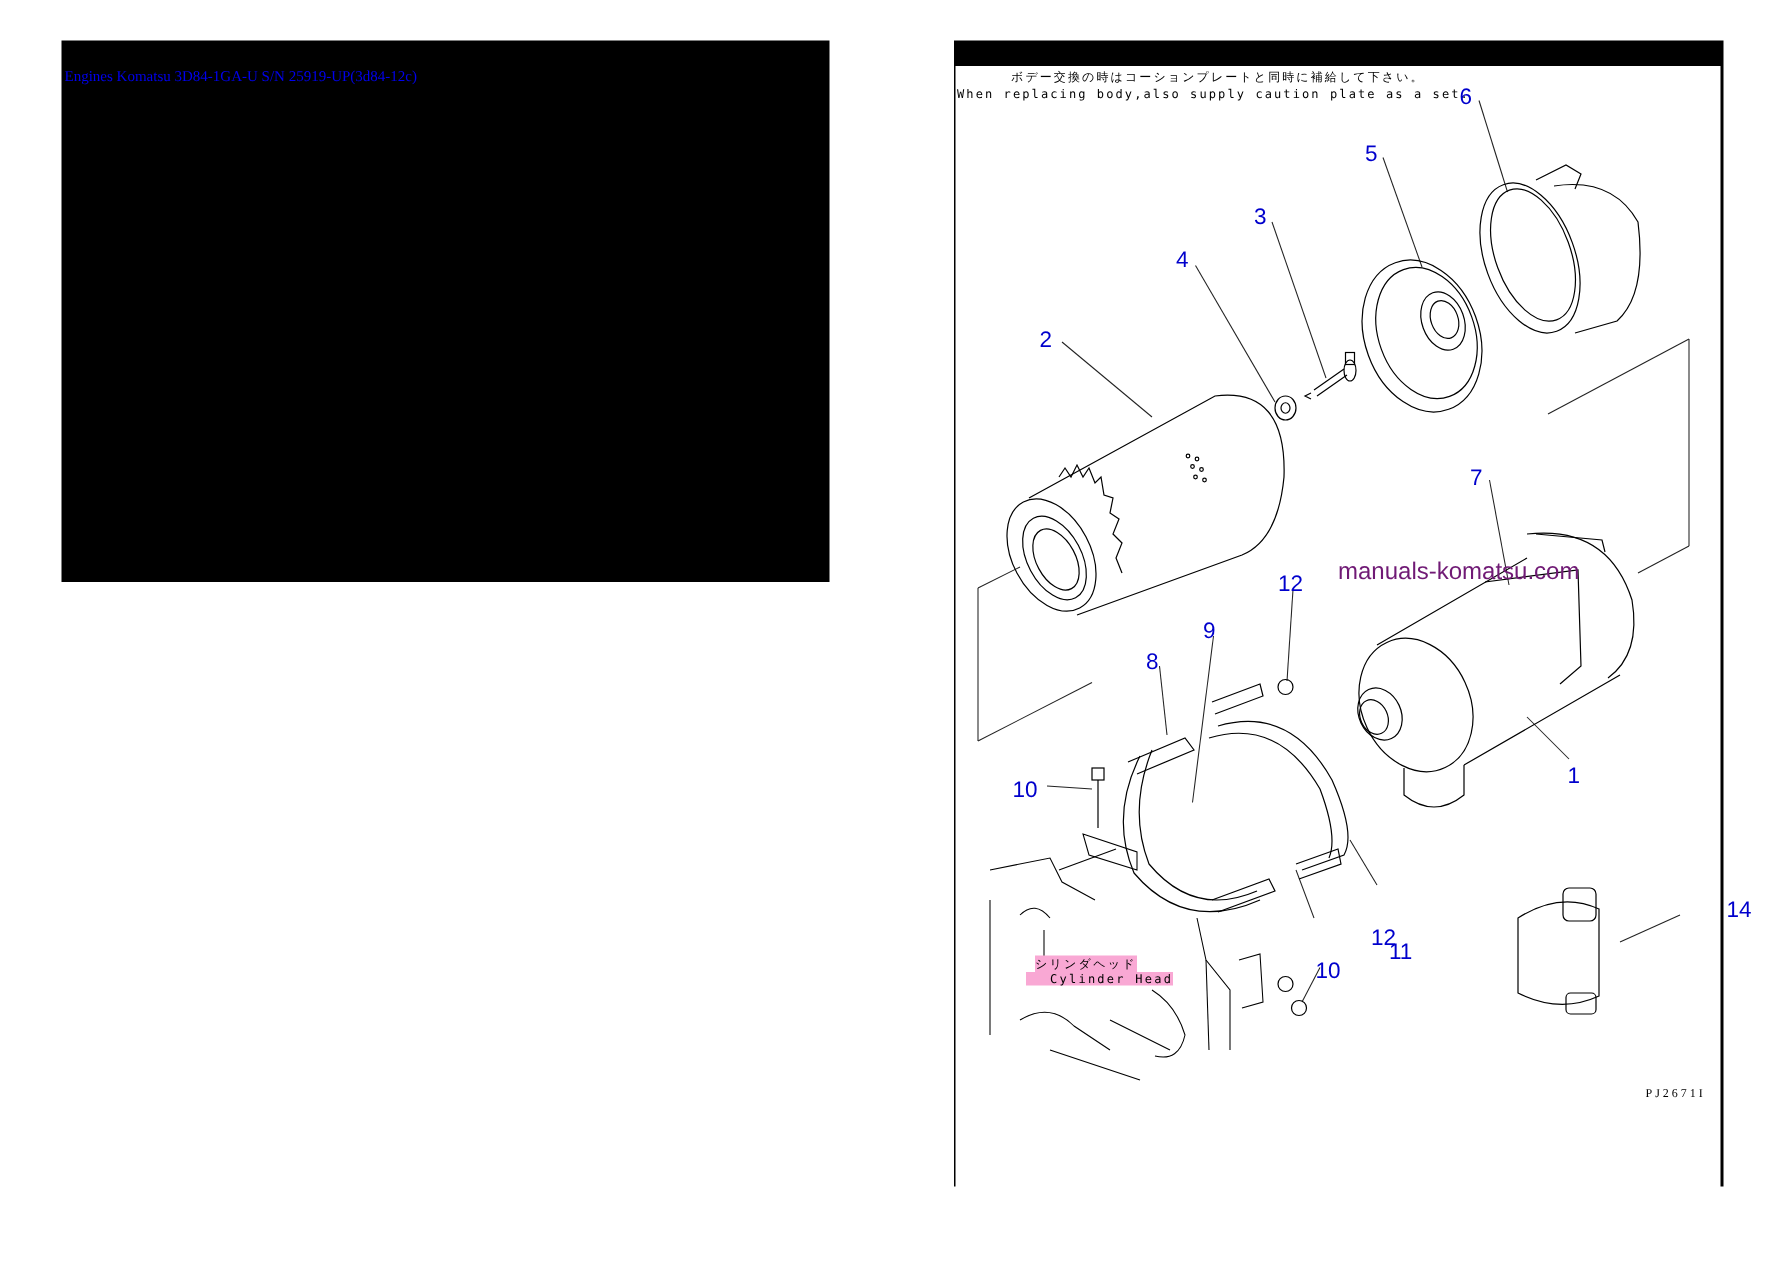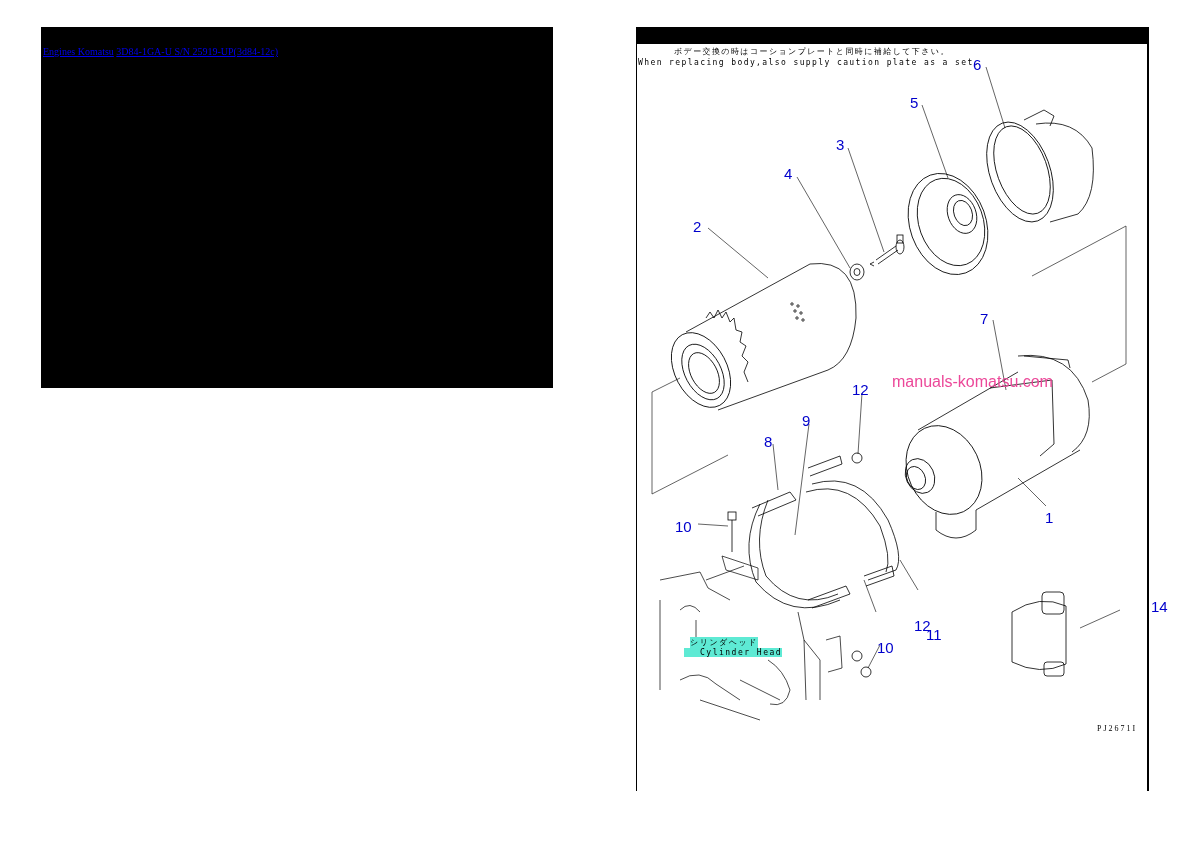--- a/index.html
+++ b/index.html
@@ -1,27 +1,27 @@
 <!DOCTYPE html>
 <html><head>
 <meta charset="utf-8">
 <style>
   html, body { margin: 0; padding: 0; background: #ffffff; }
   body { width: 1190px; height: 842px; position: relative; overflow: hidden; font-family: "DejaVu Serif", serif; }
   .left-panel { position: absolute; left: 41px; top: 27px; width: 512px; height: 361px; background: #000000; }
   .breadcrumb { position: absolute; left: 2px; top: 19px; font-family: "Liberation Serif", serif; font-size: 10px; color: #0000ee; white-space: nowrap; }
-  .breadcrumb a { color: #0000ee; text-decoration: underline; cursor: pointer; }
+  .breadcrumb a { color: #0000ee; cursor: pointer; }
   .right-panel { position: absolute; left: 636px; top: 27px; width: 424px; height: 764px; background: #ffffff; }
   .top-bar { position: absolute; left: 0; top: 0; width: 513px; height: 17px; background: #000000; }
   .border-left { position: absolute; left: 0; top: 17px; width: 1px; height: 747px; background: #000; }
   .border-right { position: absolute; left: 511px; top: 17px; width: 2px; height: 747px; background: #000; }
   .note { position: absolute; font-family: "DejaVu Sans Mono", monospace; font-size: 8px; color: #000; white-space: nowrap; letter-spacing: 1.4px; }
   .callout { position: absolute; font-family: "Liberation Sans", sans-serif; font-size: 15px; color: #0000cc; line-height: 1; }
-  .watermark { position: absolute; font-family: "Liberation Sans", sans-serif; font-size: 16px; color: #ec4899; white-space: nowrap; }
-  .label-jp, .label-en { position: absolute; font-family: "DejaVu Sans Mono", monospace; font-size: 8px; color: #000; white-space: nowrap; letter-spacing: 1.5px; background: #5eead4; }
+  .watermark { position: absolute; font-family: "Liberation Sans", sans-serif; font-size: 16px; color: #701a75; white-space: nowrap; }
+  .label-jp, .label-en { position: absolute; font-family: "DejaVu Sans Mono", monospace; font-size: 8px; color: #000; white-space: nowrap; letter-spacing: 1.5px; background: #f9a8d4; }
   .drawing-id { position: absolute; font-family: Liberation Serif, serif; font-size: 8px; color: #000; letter-spacing: 2px; white-space: nowrap; }
   svg.art { position: absolute; left: 0; top: 0; }
 </style>
 </head>
 <body>
 
 <div class="left-panel">
   <div class="breadcrumb">
     <a>Engines Komatsu</a>
     <a>3D84-1GA-U  S/N 25919-UP(3d84-12c)</a>

